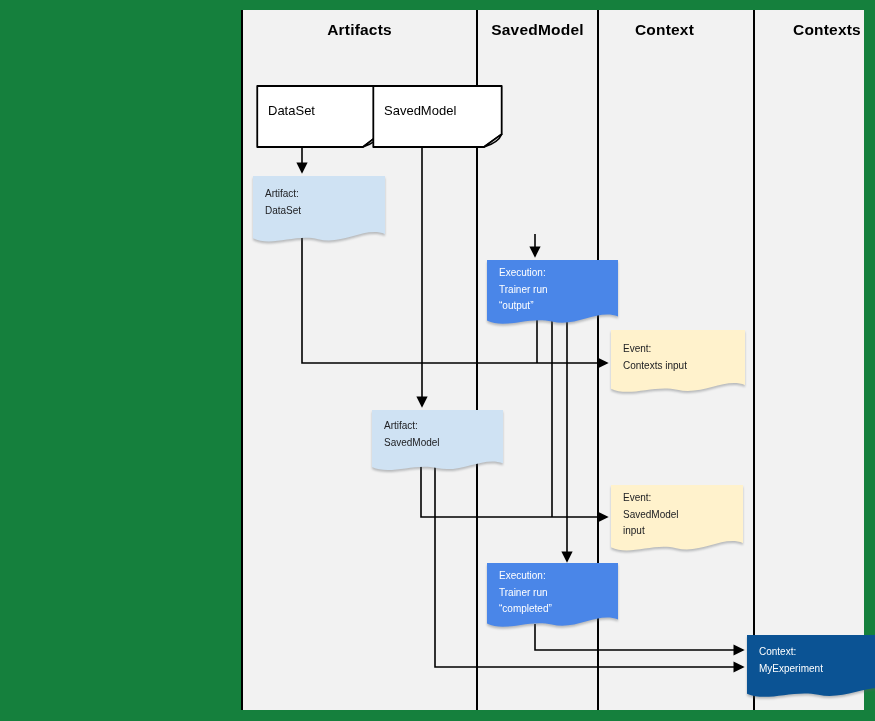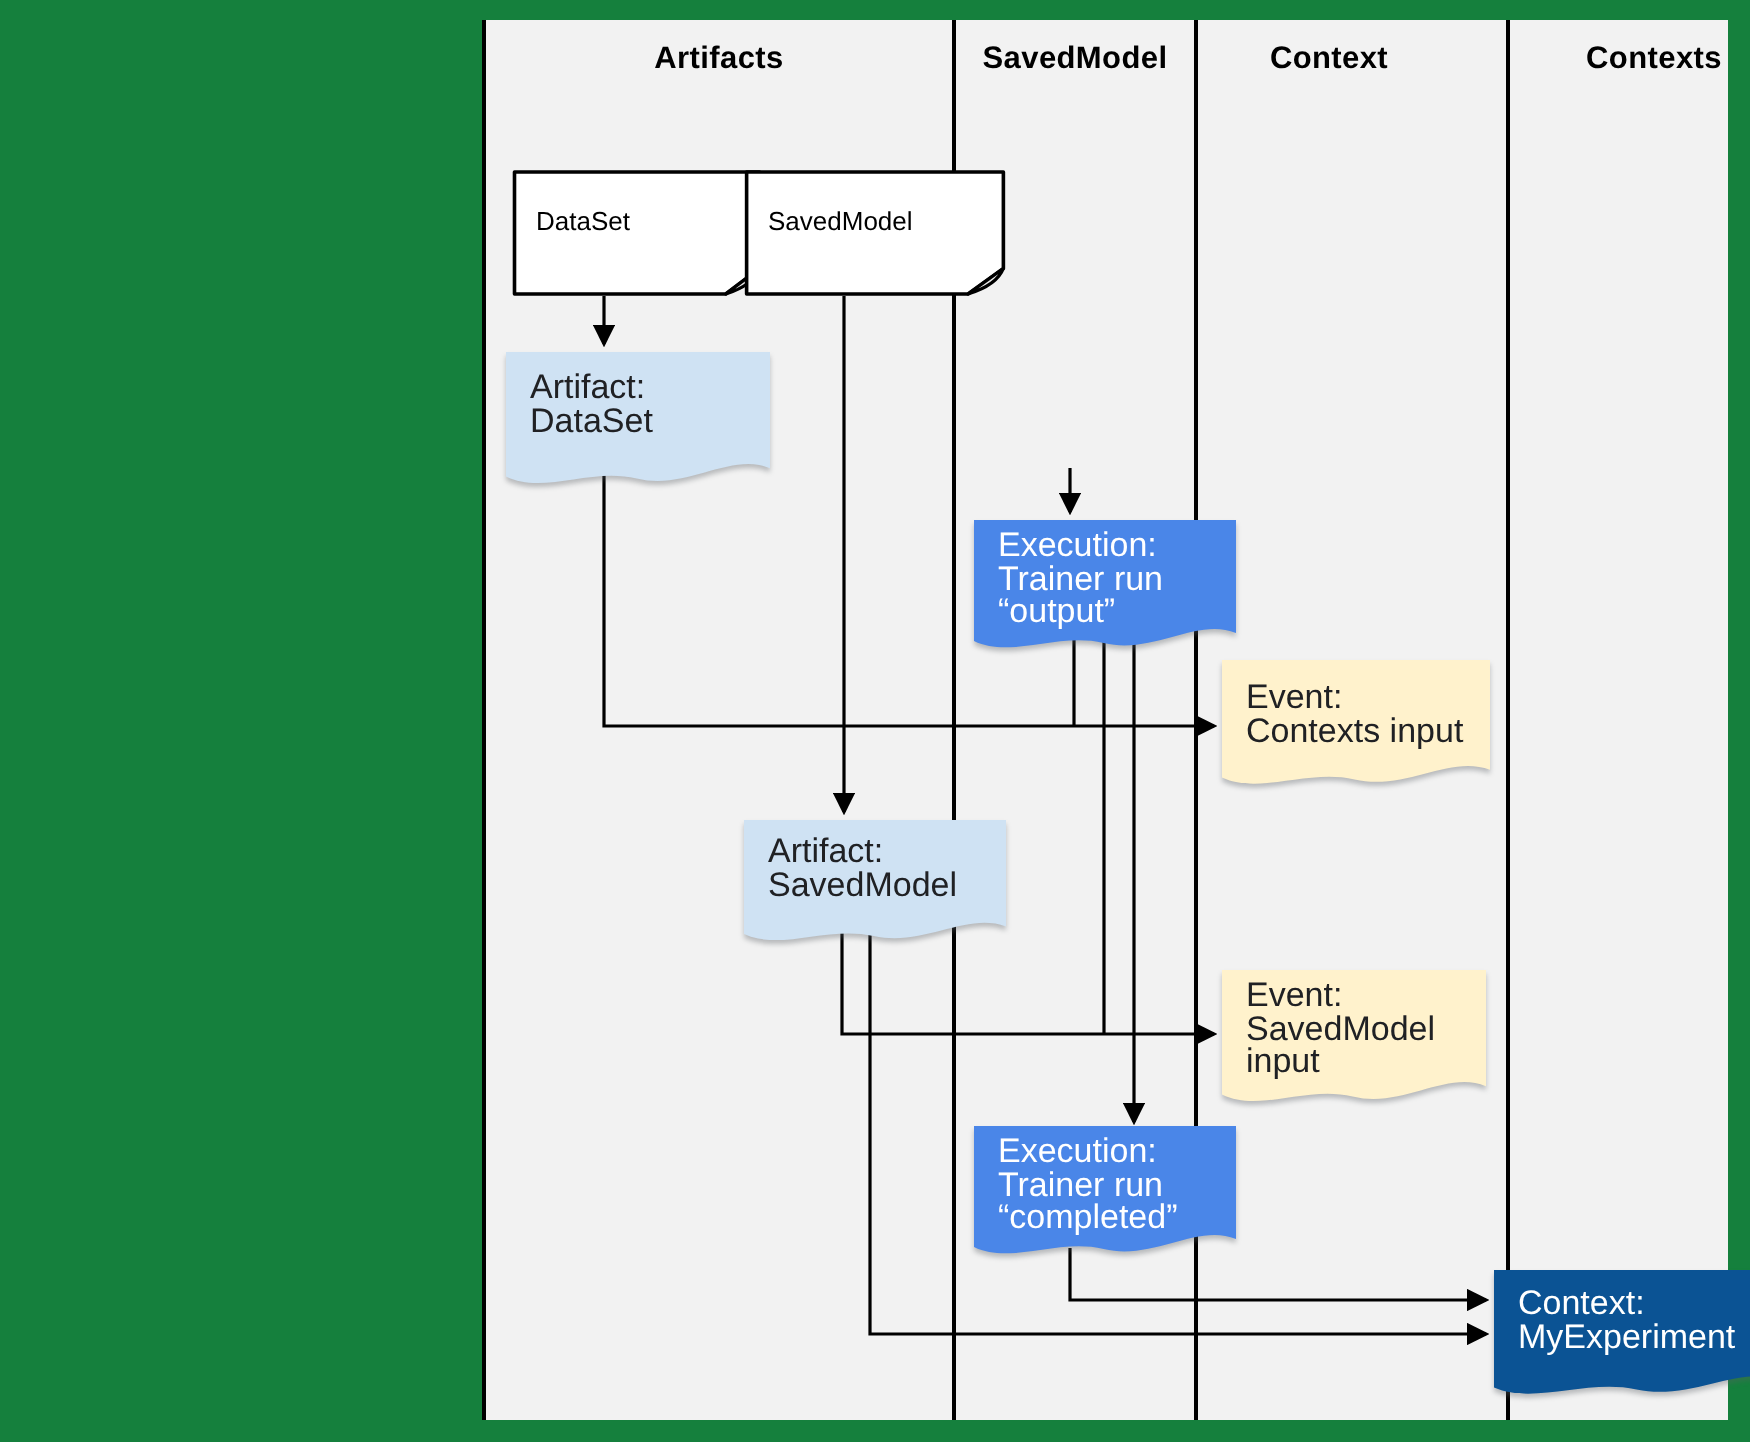--- a/index.html
+++ b/index.html
@@ -20,21 +20,21 @@
   
   .node{position:absolute;z-index:3;padding-left:33px;}
   .node svg{position:absolute;left:0;top:0;width:100%;height:100%;}
   .wave-svg{filter:drop-shadow(0 2px 1.2px rgba(90,95,100,.38));}
   .doc-body{fill:#ffffff;stroke:#000;stroke-width:1.8px;vector-effect:non-scaling-stroke;stroke-linejoin:round;}
   .doc-flap{fill:#e8e8e8;stroke:#000;stroke-width:1.6px;vector-effect:non-scaling-stroke;stroke-linejoin:round;}
   .doc-label{
     position:absolute;left:12px;top:0;height:80%;display:flex;align-items:center;
     font-size:13px;color:#000;
   }
-  .node-text{position:absolute;left:12px;right:4px;font-size:17px;line-height:16.5px;}
+  .node-text{position:absolute;left:12px;right:4px;font-size:10px;line-height:16.5px;}
   .t-dark{color:#202124;}
   .t-light{color:#ffffff;}
 </style>
 </head>
 <body>
 
 <div id="stage">
 
   <div id="panel"></div>
 

